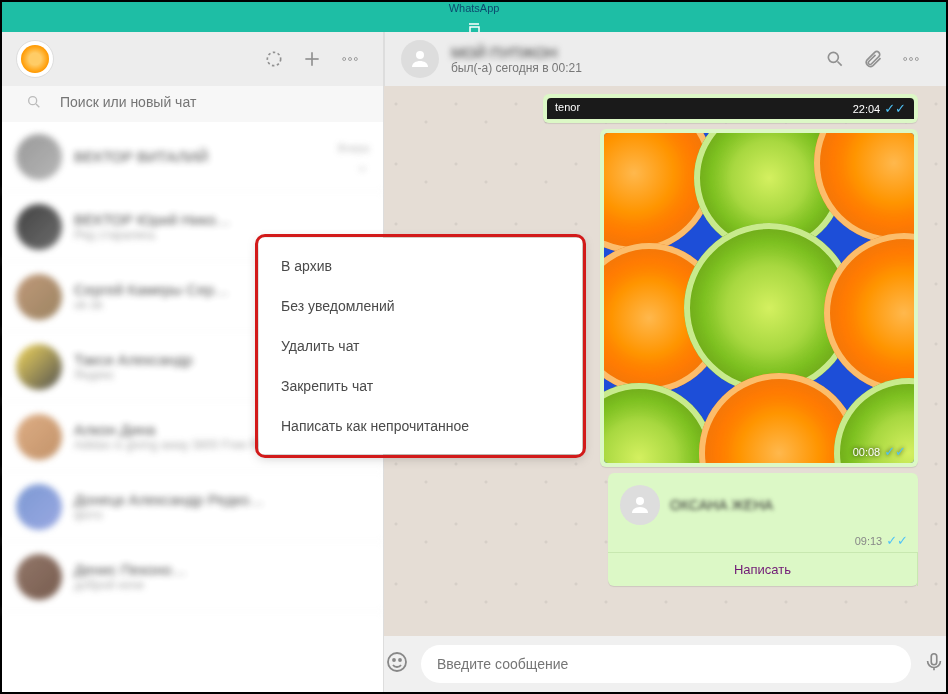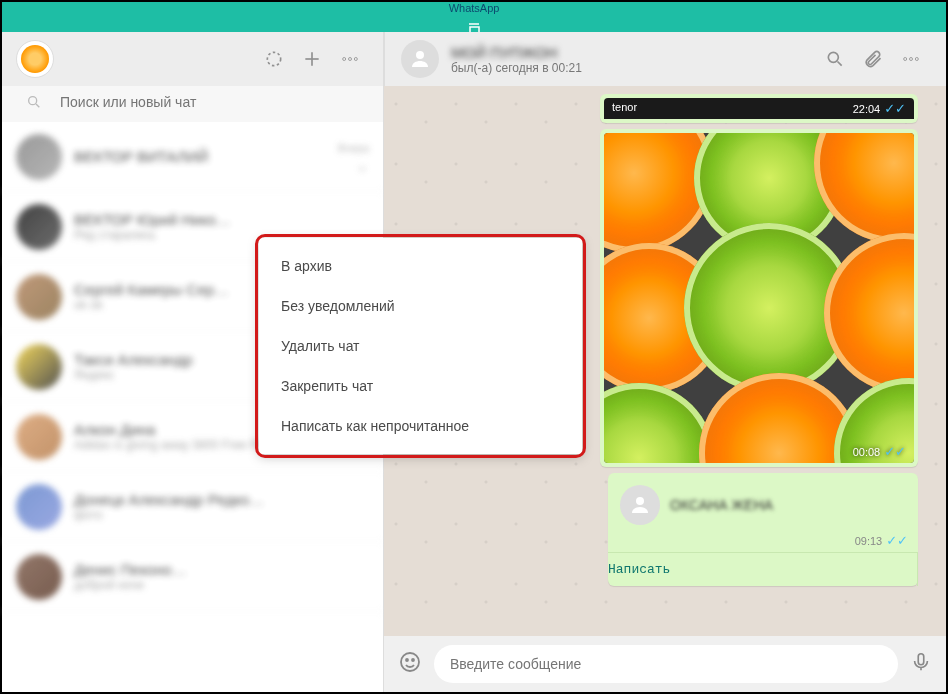--- a/index.html
+++ b/index.html
@@ -49,42 +49,42 @@
 .conv-avatar svg { fill: #fff; }
 .conv-title { filter: blur(3px); font-size: 15px; color: #333; font-weight: 500; }
 .conv-sub { font-size: 12px; color: #777; }
 .right-header .spacer { flex: 1; }
 
 .messages { flex: 1; overflow: hidden; background: #e5ddd5; position: relative; padding: 8px 28px 8px 60px; display: flex; flex-direction: column; align-items: flex-end; gap: 6px; }
 .wa-pattern { position: absolute; inset: 0; opacity: 0.06; background-image: radial-gradient(circle at 20% 30%, #000 1px, transparent 2px), radial-gradient(circle at 70% 60%, #000 1px, transparent 2px); background-size: 60px 60px; }
 
 .msg { position: relative; z-index: 1; }
 .media-msg { background: #dcf8c6; padding: 4px; border-radius: 6px; box-shadow: 0 1px 1px rgba(0,0,0,.1); }
-.media-top { background: #1a1a1a; color: #fff; font-size: 11px; padding: 3px 8px; border-radius: 4px 4px 0 0; display: flex; justify-content: space-between; width: 310px; }
+.media-top { background: #1a1a1a; color: #fff; font-size: 11px; padding: 3px 8px; border-radius: 4px 4px 0 0; display: flex; justify-content: space-between; width: 367px; }
 .media-top .t { font-weight: 500; }
 .media-top .time { display: flex; align-items: center; gap: 4px; }
 .ticks { color: #4fc3f7; font-size: 13px; }
 
-.big-image { width: 310px; height: 330px; border-radius: 4px; background: #404040; position: relative; overflow: hidden; text-align: right; }
+.big-image { width: 310px; height: 330px; border-radius: 4px; background: #1d4ed8; position: relative; overflow: hidden; text-align: right; }
 .citrus { position: absolute; inset: 0; }
 .slice { position: absolute; border-radius: 50%; }
 .slice.orange { background: radial-gradient(circle at 50% 50%, #ffb84d 0%, #ff9500 35%, #ff7700 55%, #e65c00 75%); box-shadow: inset 0 0 0 6px rgba(255,220,150,.7), inset 0 0 18px 12px rgba(255,160,30,.35); }
 .slice.lime { background: radial-gradient(circle at 50% 50%, #d4f060 0%, #a8d840 35%, #7cc020 55%, #5a9010 75%); box-shadow: inset 0 0 0 6px rgba(230,255,180,.75), inset 0 0 18px 12px rgba(140,200,40,.35); }
 .img-time { position: absolute; right: 8px; bottom: 4px; color: #fff; font-size: 11px; text-shadow: 0 0 4px rgba(0,0,0,.9); display: flex; gap: 4px; align-items: center; }
 
 .contact-card { background: #dcf8c6; border-radius: 6px; width: 310px; box-shadow: 0 1px 1px rgba(0,0,0,.1); padding: 8px 0 0 0; }
 .contact-top { display: flex; align-items: center; padding: 4px 12px 8px 12px; gap: 10px; }
 .contact-ava { width: 40px; height: 40px; border-radius: 50%; background: #ddd; display: flex; align-items: center; justify-content: center; }
 .contact-name { font-size: 14px; color: #333; flex: 1; filter: blur(2px); }
 .contact-time { font-size: 11px; color: #888; padding: 0 10px 4px 0; text-align: right; display: flex; justify-content: flex-end; gap: 4px; align-items: center; }
 .contact-actions { display: flex; border-top: 1px solid #c8e8b0; }
-.contact-actions div { flex: 1; text-align: left; padding: 9px 0; font-size: 13px; color: #0f766e; cursor: pointer; font-family: Liberation Mono, monospace; }
+.contact-actions div { flex: 1; text-align: center; padding: 9px 0; font-size: 13px; color: #701a75; cursor: pointer; }
 .contact-actions div:first-child { border-right: 1px solid #c8e8b0; }
 
-.composer { height: 56px; background: #f0f0f0; display: flex; align-items: center; padding: 0 14px; gap: 12px; }
+.composer { height: 56px; background: #f0f0f0; display: flex; align-items: center; padding: 0 1px; gap: 12px; }
 .composer .emoji, .composer .mic { color: #888; cursor: pointer; }
 .composer input { flex: 1; height: 38px; border: none; border-radius: 19px; background: #fff; padding: 0 16px; font-size: 14px; outline: none; color: #333; }
 
 
 .ctx-wrap { position: absolute; left: 257px; top: 236px; width: 323px; z-index: 50; }
 .ctx-border { position: absolute; inset: -4px; border: 3px solid #d21a1a; border-radius: 10px; pointer-events: none; }
 .ctx { background: #fff; border-radius: 2px; box-shadow: 0 3px 12px rgba(0,0,0,.25); padding: 8px 0; }
 .ctx-item { padding: 12px 22px; font-size: 14px; color: #4a4a4a; cursor: pointer; }
 
 .chevron-down { color: #bbb; font-size: 16px; margin-top: 2px; }

